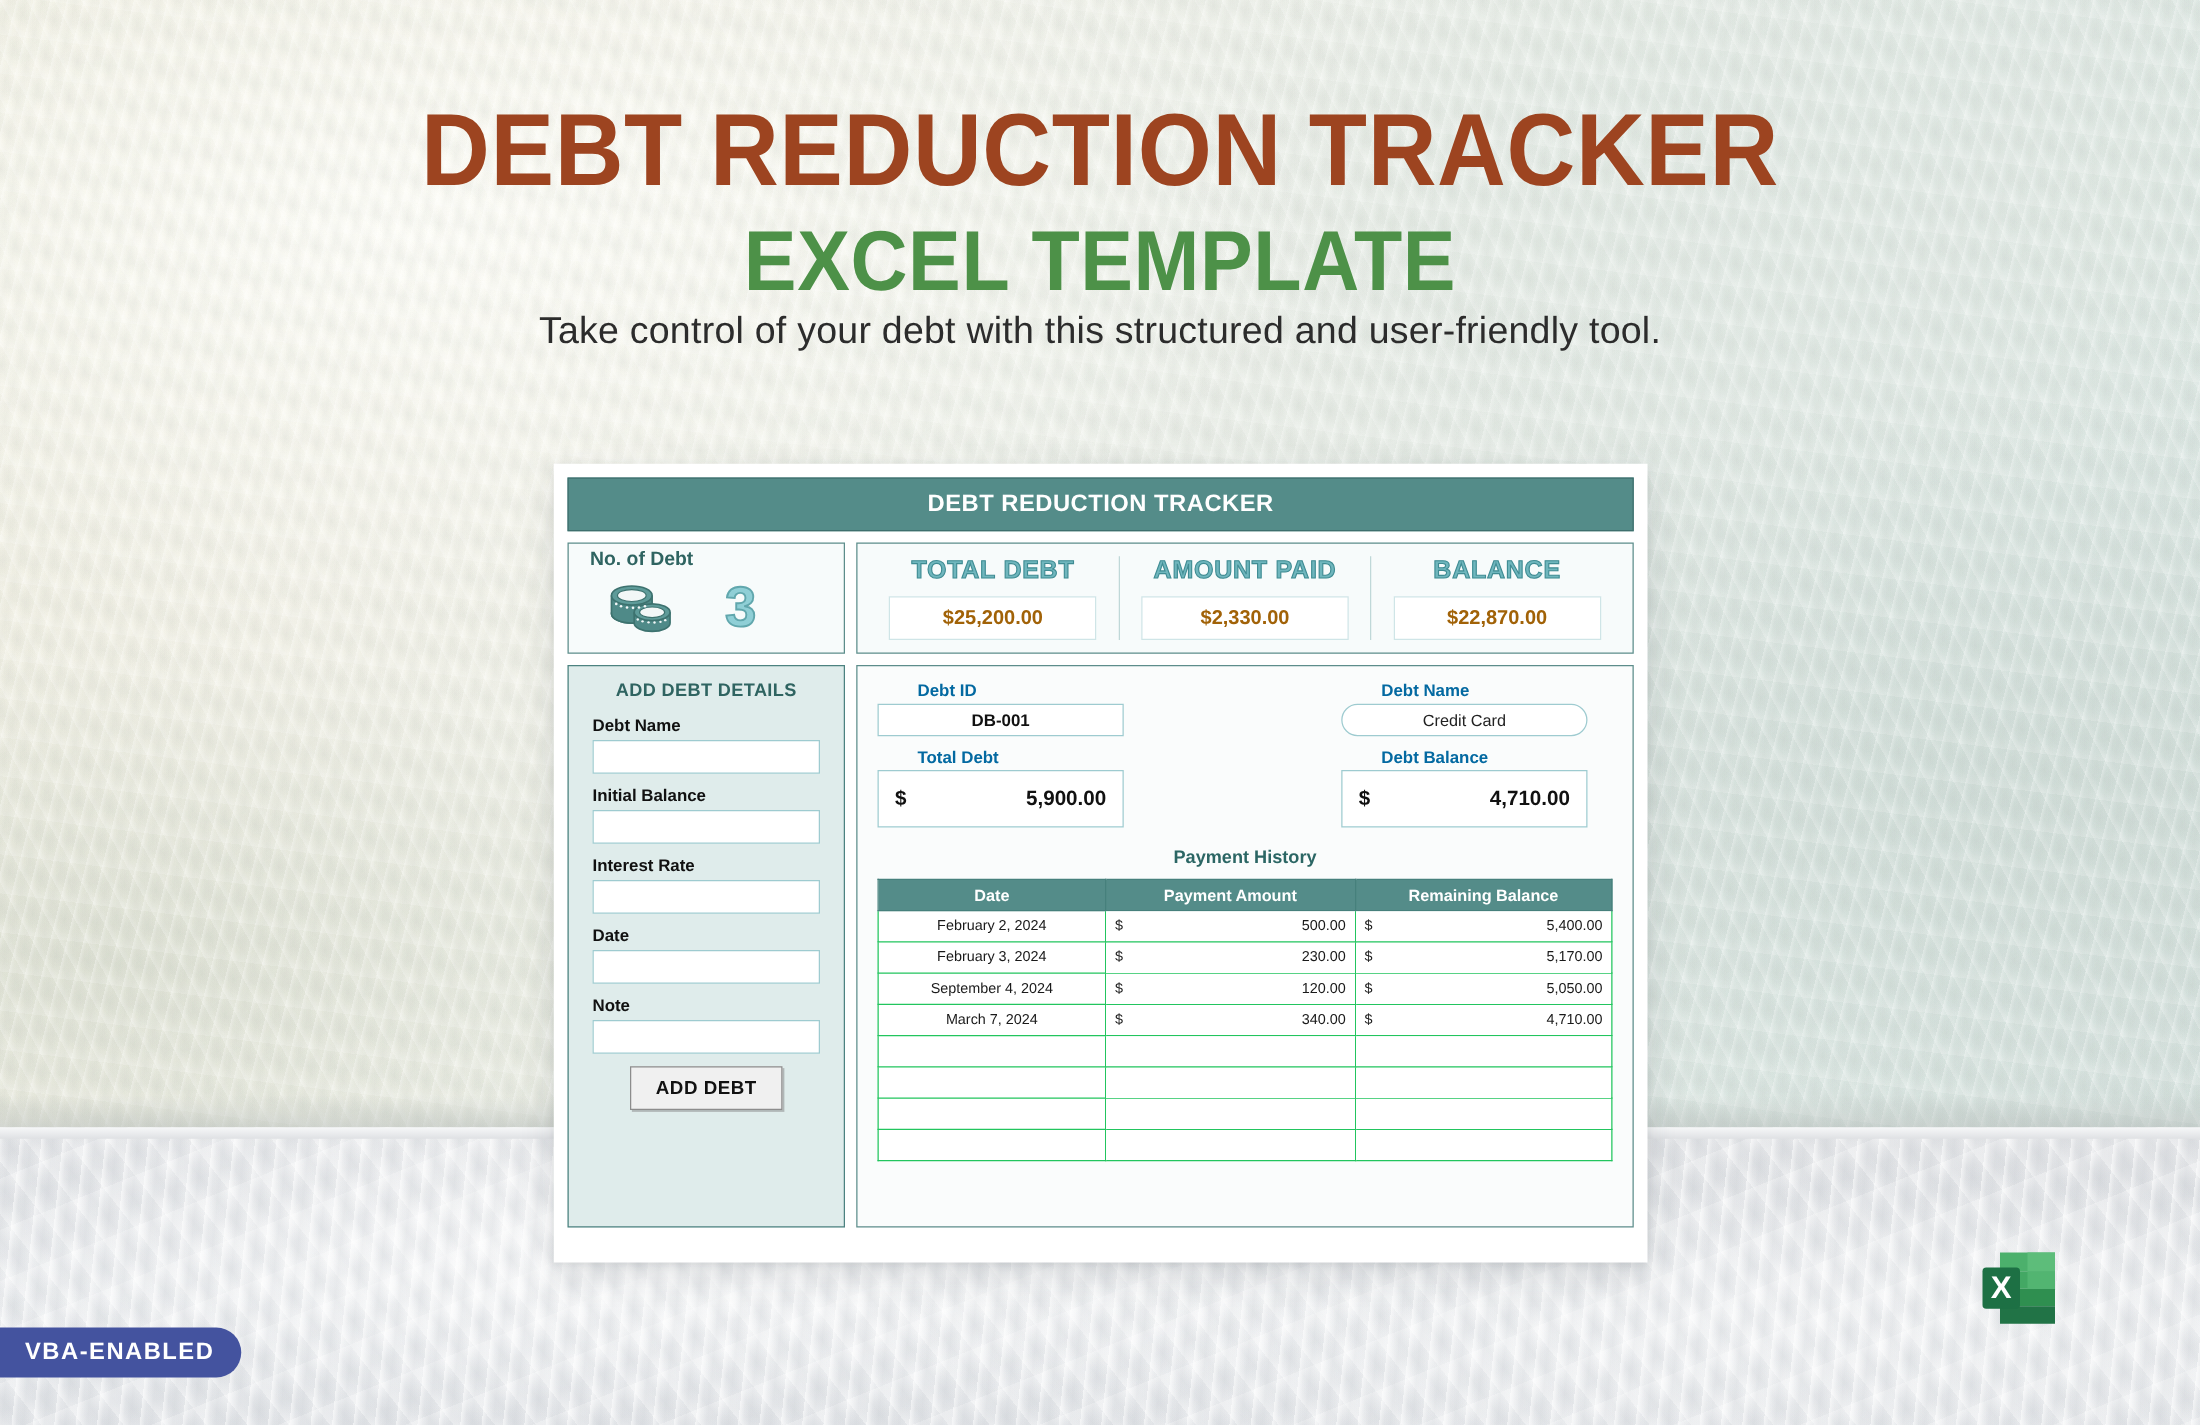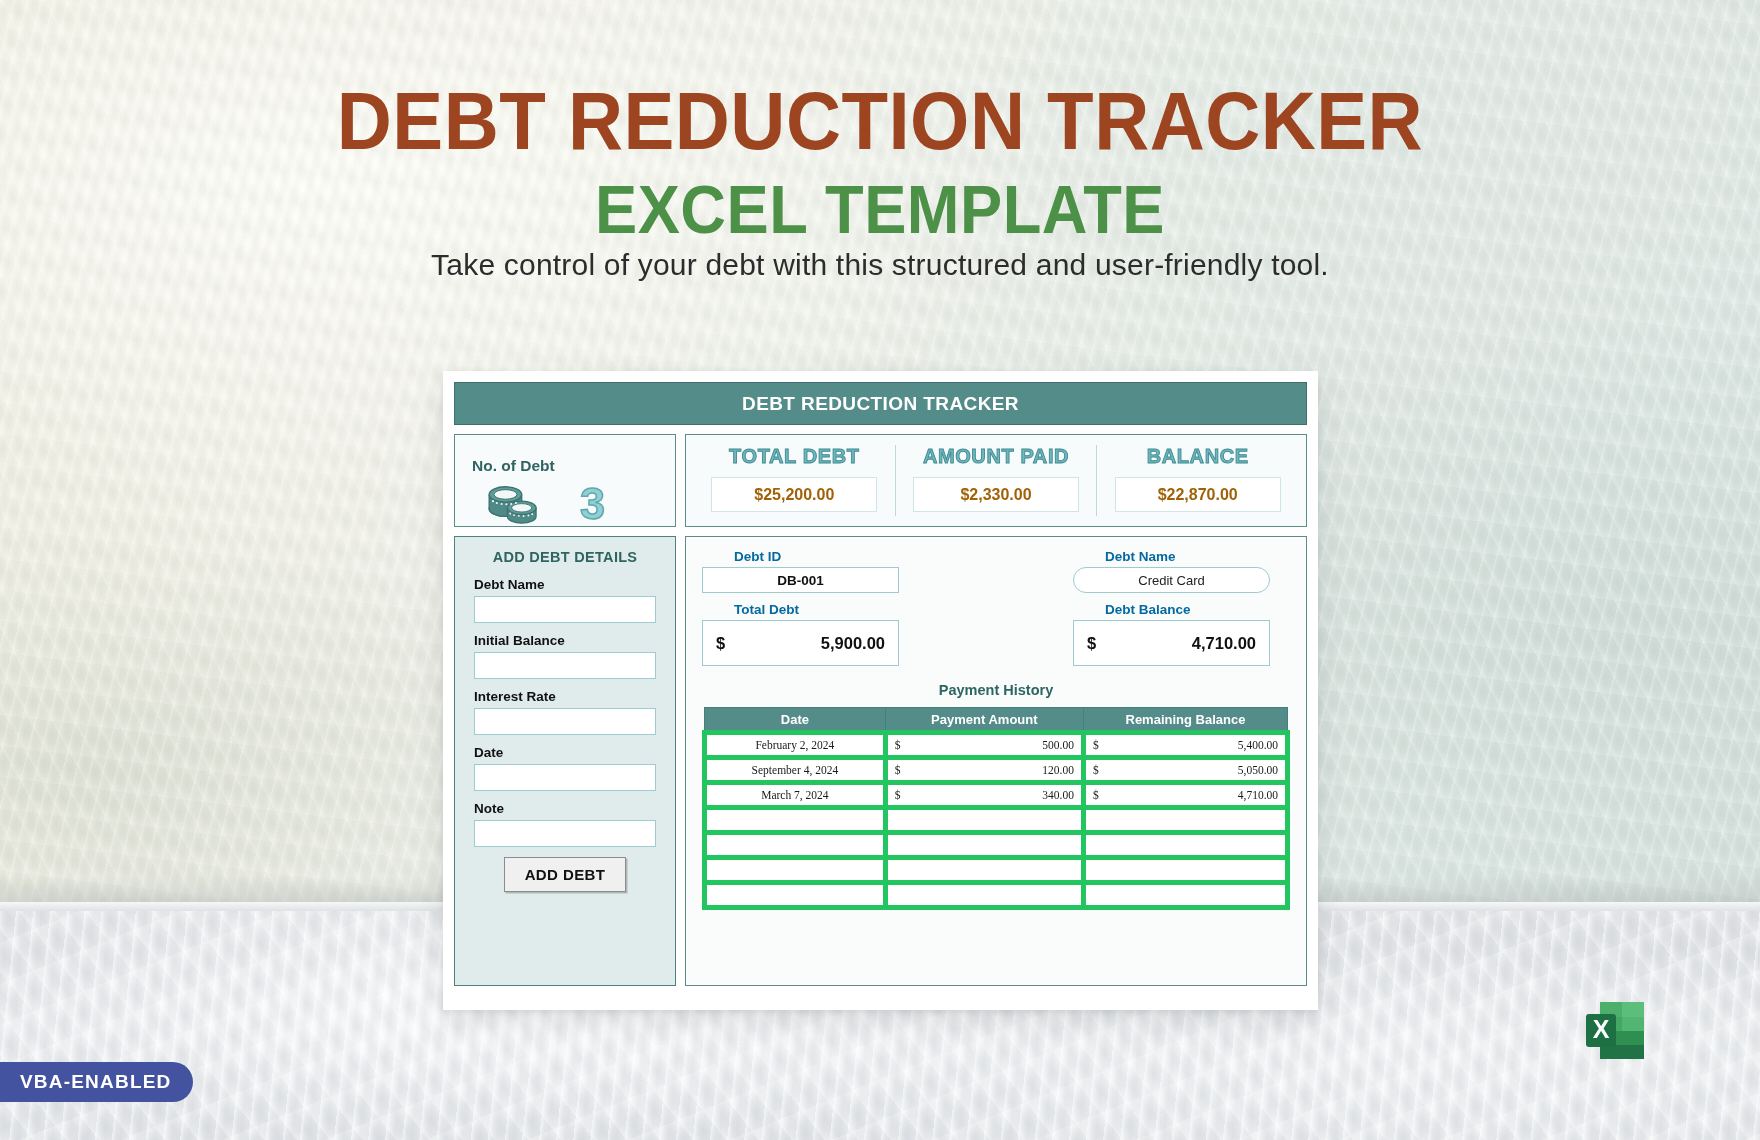--- a/index.html
+++ b/index.html
@@ -134,21 +134,21 @@
   .row-summary {
     display: flex;
     gap: 9px;
     margin-top: 9px;
   }
 
   .panel-count {
     width: 222px;
     background: #f7fbfb;
     border: 1.5px solid #5d8d8b;
-    padding: 22px 0 0 17px;
+    padding: 4px 0 0 17px;
   }
   .panel-count-label {
     font-size: 15.5px;
     font-weight: bold;
     color: #2f6461;
   }
   .count-row {
     display: flex;
     align-items: center;
     gap: 34px;
@@ -320,26 +320,25 @@
     background: #548c89;
     color: #ffffff;
     font-size: 13px;
     font-weight: bold;
     height: 25px;
     border: 1px solid #46807c;
     text-align: center;
   }
   table.ph-table td {
     height: 25px;
-    border: 5px solid #22c55e;
+    border: 1px solid #22c55e;
     background: #ffffff;
     font-size: 11.5px;
     color: #1a1a1a;
     padding: 0 7px;
-    font-family: Liberation Serif, serif;
   }
   td.c-date { text-align: center; }
   td.c-money { text-align: right; position: relative; padding-left: 22px; }
   td.c-money .cur { position: absolute; left: 7px; top: 50%; transform: translateY(-50%); }
 
   
   #vba-badge {
     position: absolute;
     left: -26px;
     top: 1062px;
@@ -499,20 +498,25 @@
               <th style="width:35%">Remaining Balance</th>
             </tr>
           </thead>
           <tbody id="ph-body">
               <tr>
                 <td class="c-date">February 2, 2024</td>
                 <td class="c-money"><span class="cur">$</span>500.00</td>
                 <td class="c-money"><span class="cur">$</span>5,400.00</td>
               </tr>
               <tr>
+                <td class="c-date">February 3, 2024</td>
+                <td class="c-money"><span class="cur">$</span>230.00</td>
+                <td class="c-money"><span class="cur">$</span>5,170.00</td>
+              </tr>
+              <tr>
                 <td class="c-date">September 4, 2024</td>
                 <td class="c-money"><span class="cur">$</span>120.00</td>
                 <td class="c-money"><span class="cur">$</span>5,050.00</td>
               </tr>
               <tr>
                 <td class="c-date">March 7, 2024</td>
                 <td class="c-money"><span class="cur">$</span>340.00</td>
                 <td class="c-money"><span class="cur">$</span>4,710.00</td>
               </tr>
               <tr>

